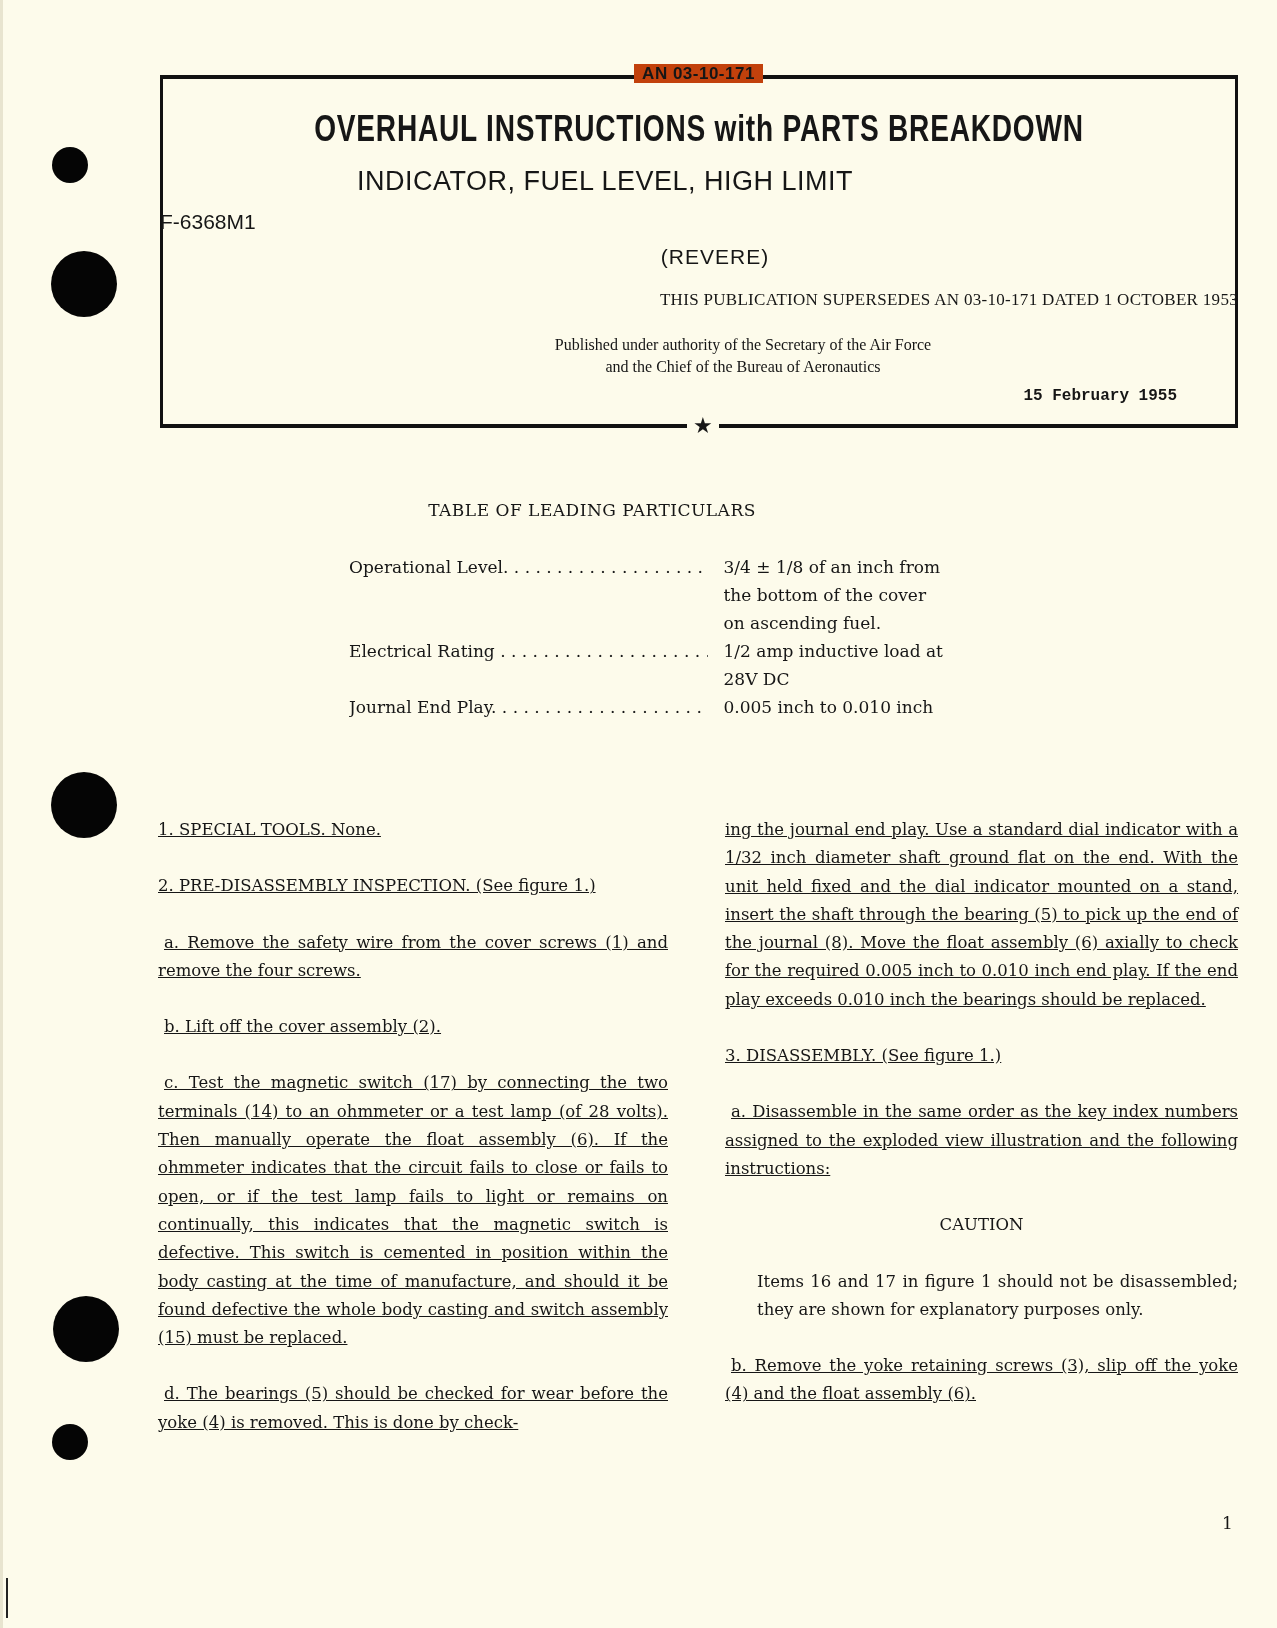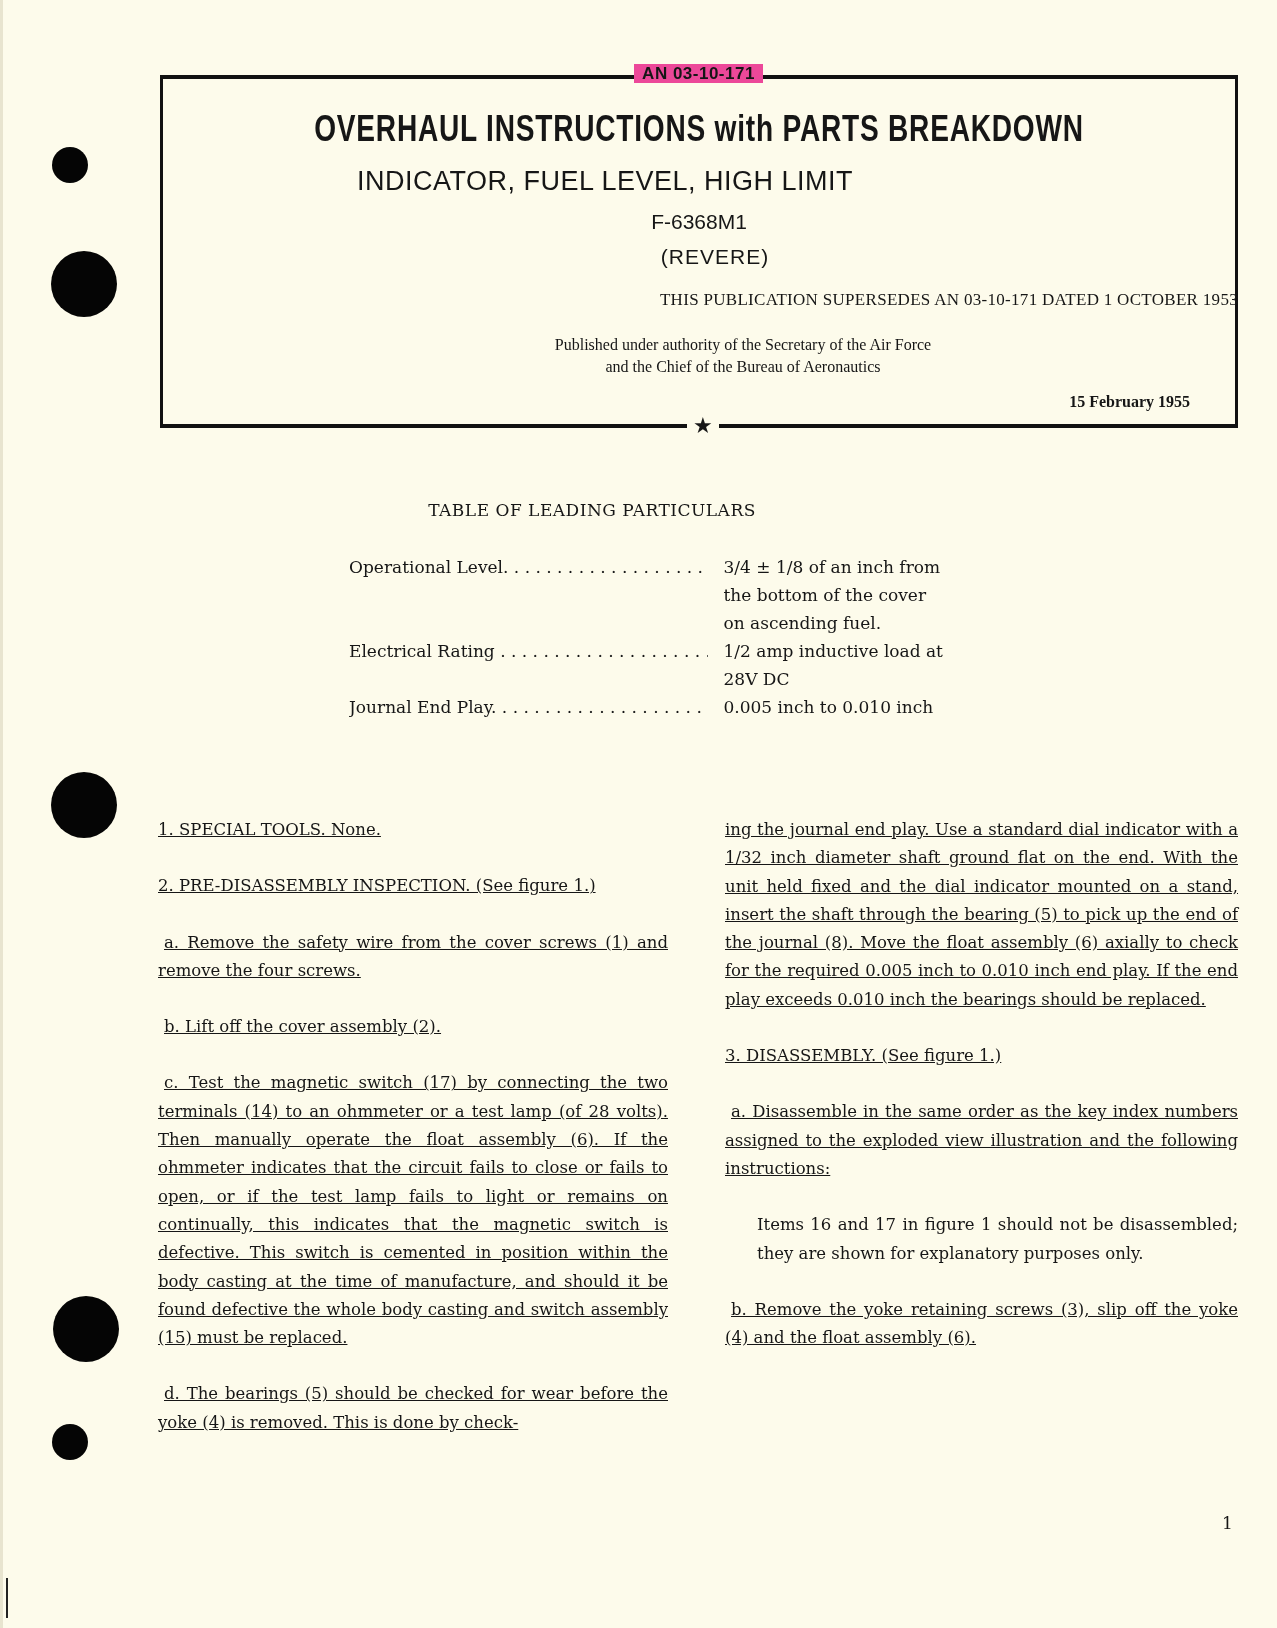--- a/index.html
+++ b/index.html
@@ -16,49 +16,49 @@
     
     .hbox {
       position: absolute; left: 160px; top: 76px; width: 1072px; height: 350px;
       border-left: 3px solid #111; border-right: 3px solid #111;
     }
     .hline { position: absolute; height: 4px; background: #111; }
     .doc-id {
       position: absolute; top: 64px; left: 0; width: 1397px; text-align: center;
       font-family: "Liberation Sans", sans-serif; font-weight: bold; font-size: 17px; letter-spacing: 0.5px;
     }
-    .doc-id span { background: #ec4899; padding: 0 8px; }
+    .doc-id span { background: #c2410c; padding: 0 8px; }
     .title {
       position: absolute; top: 108px; left: 160px; width: 1078px; text-align: center;
       font-family: "Liberation Sans", sans-serif; font-weight: bold; font-size: 36px;
       transform: scaleX(0.78); transform-origin: center; letter-spacing: 1px;
     }
     .subtitle {
       position: absolute; top: 166px; left: 160px; width: 890px; text-align: center;
       font-family: "Liberation Sans", sans-serif; font-size: 27px; letter-spacing: 0.5px;
     }
     .partno {
-      position: absolute; top: 210px; left: 160px; width: 1078px; text-align: center;
+      position: absolute; top: 210px; left: 160px; width: 1078px; 
       font-family: "Liberation Sans", sans-serif; font-size: 21px;
     }
     .maker {
       position: absolute; top: 245px; left: 176px; width: 1078px; text-align: center;
       font-family: "Liberation Sans", sans-serif; font-size: 21px; letter-spacing: 1px;
     }
     .supersedes {
       position: absolute; top: 290px; left: 160px; width: 1078px; text-align: right;
       font-family: "Liberation Serif", serif; font-size: 17px; letter-spacing: 0.3px;
     }
     .authority {
       position: absolute; top: 334px; left: 160px; width: 1166px; text-align: center;
       font-family: "Liberation Serif", serif; font-size: 16px; line-height: 22px;
     }
     .pubdate {
-      position: absolute; top: 387px; right: 87px;
-      font-family: Liberation Serif, serif; font-weight: bold; font-size: 16px; margin-top: 6px;
+      position: absolute; top: 387px; right: 100px;
+      font-family: Liberation Mono, monospace; font-weight: bold; font-size: 16px;
     }
     .star {
       position: absolute; top: 415px; left: 687px; font-size: 22px; line-height: 22px;
       font-family: "DejaVu Sans", sans-serif; background: #fdfbeb; padding: 0 6px;
     }
 
     
     .tlp-title {
       position: absolute; top: 500px; left: 0; width: 1184px; text-align: center;
       font-size: 17px; letter-spacing: 0.5px;
@@ -140,17 +140,18 @@
   <p class="p indent">a. Remove the safety wire from the cover screws (1) and remove the four screws.</p>
   <p class="p indent">b. Lift off the cover assembly (2).</p>
   <p class="p indent">c. Test the magnetic switch (17) by connecting the two terminals (14) to an ohmmeter or a test lamp (of 28 volts).  Then manually operate the float assembly (6).  If the ohmmeter indicates that the circuit fails to close or fails to open, or if the test lamp fails to light or remains on continually, this indicates that the magnetic switch is defective.  This switch is cemented in position within the body casting at the time of manufacture, and should it be found defective the whole body casting and switch assembly (15) must be replaced.</p>
   <p class="p indent">d. The bearings (5) should be checked for wear before the yoke (4) is removed.  This is done by check-</p>
 </div>
 
 <div class="col col-right">
   <p class="p">ing the journal end play.  Use a standard dial indicator with a 1/32 inch diameter shaft ground flat on the end.  With the unit held fixed and the dial indicator mounted on a stand, insert the shaft through the bearing (5) to pick up the end of the journal (8).  Move the float assembly (6) axially to check for the required 0.005 inch to 0.010 inch end play.  If the end play exceeds 0.010 inch the bearings should be replaced.</p>
   <p class="p">3. DISASSEMBLY.  (See figure 1.)</p>
   <p class="p indent">a. Disassemble in the same order as the key index numbers assigned to the exploded view illustration and the following instructions:</p>
+  <div class="caution-head">CAUTION</div>
   <p class="caution-body">Items 16 and 17 in figure 1 should not be disassembled; they are shown for explanatory purposes only.</p>
   <p class="p indent">b. Remove the yoke retaining screws (3), slip off the yoke (4) and the float assembly (6).</p>
 </div>
 
 <div class="page-num">1</div>
 
 </body></html>

